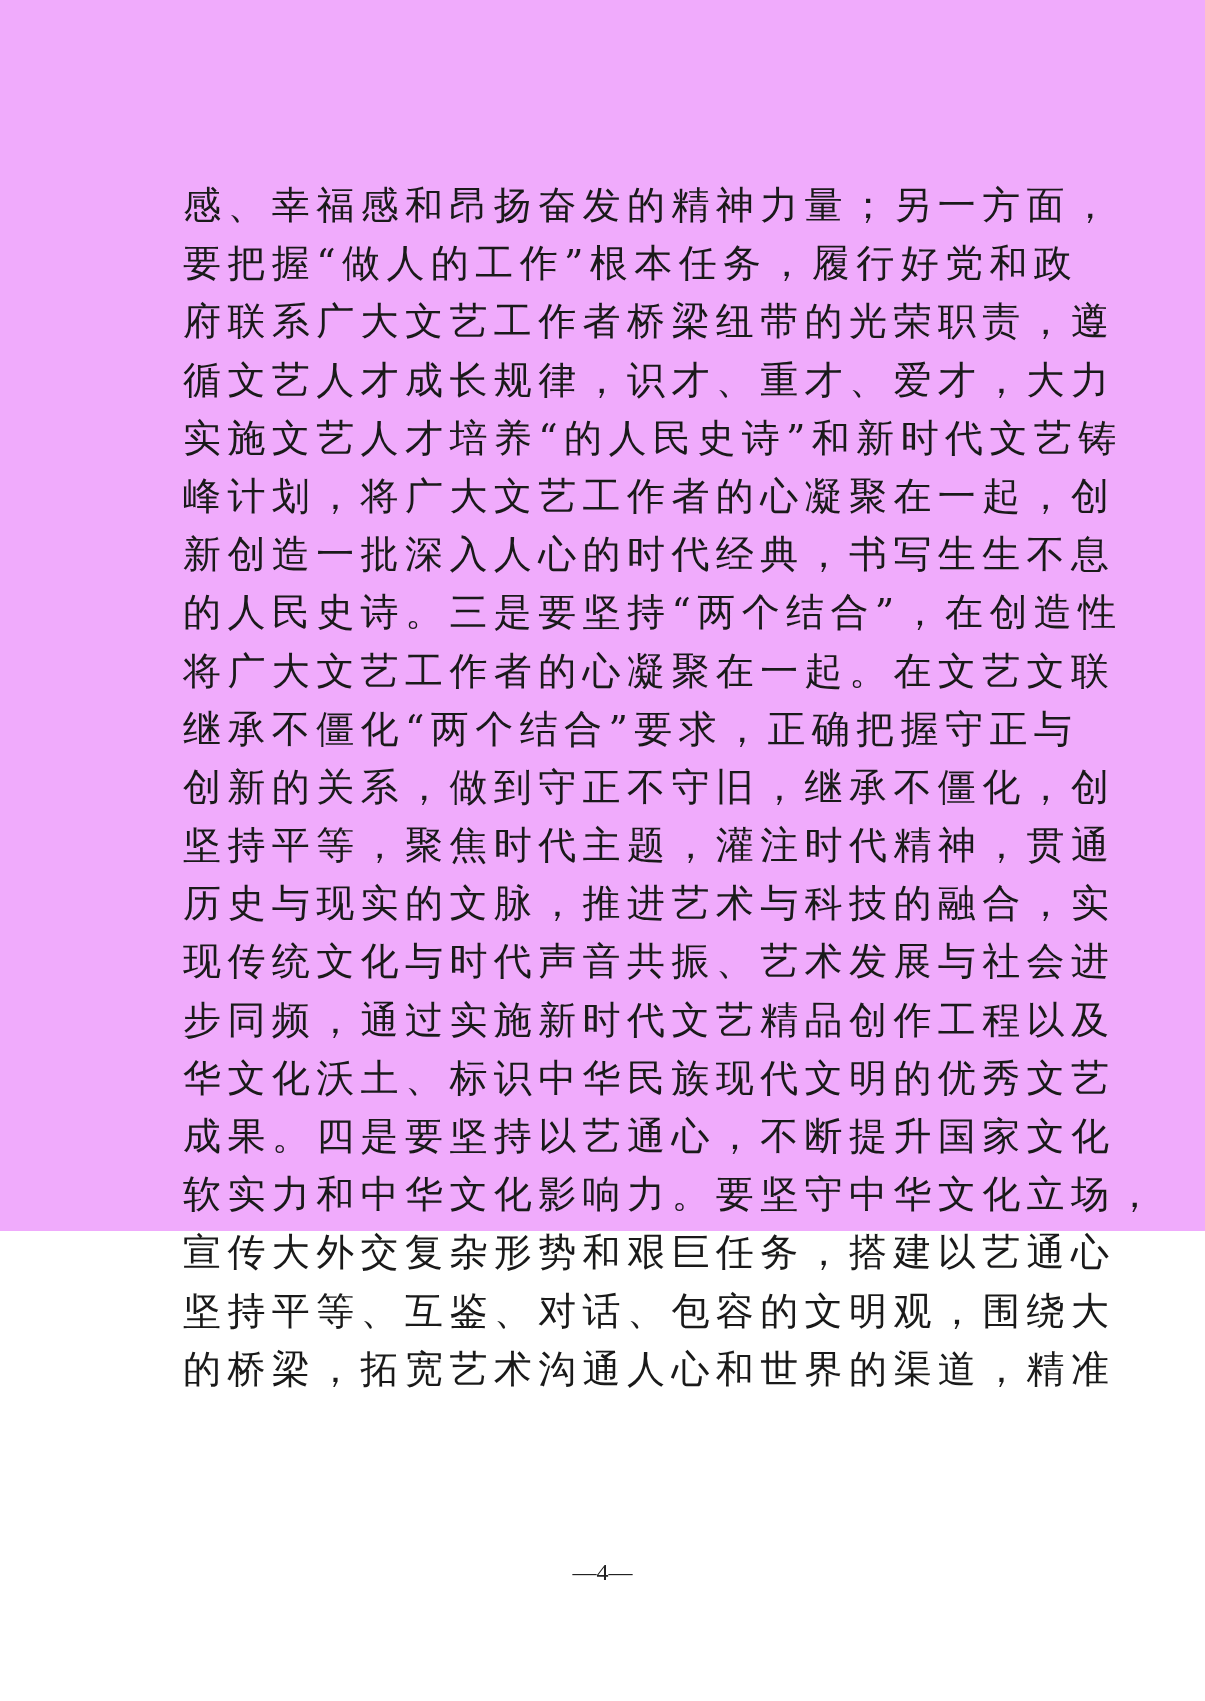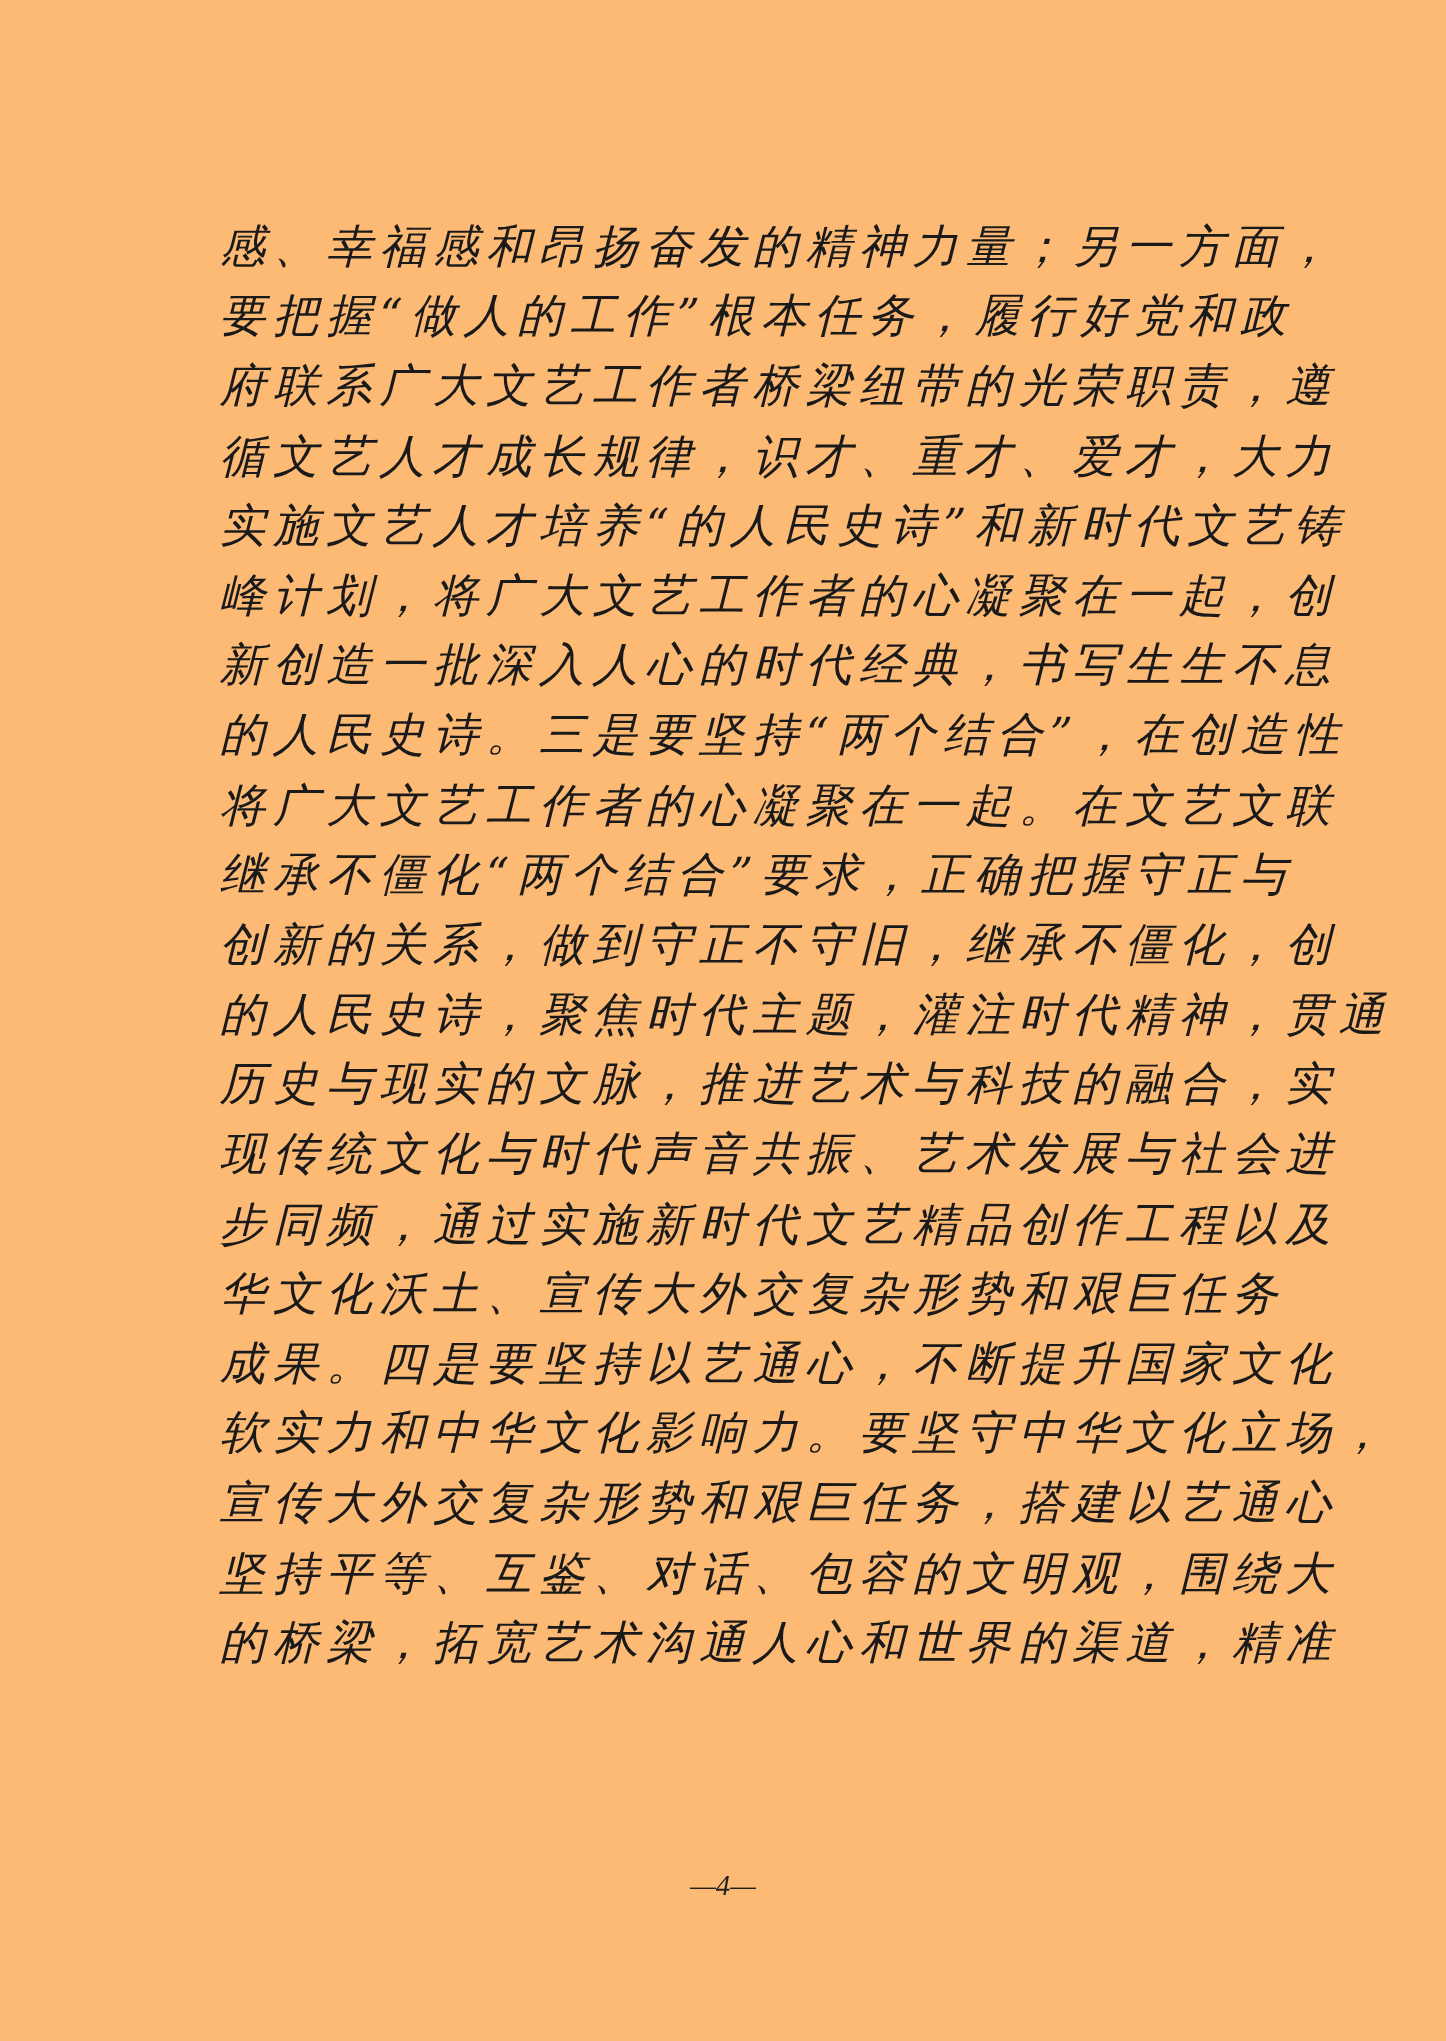--- a/index.html
+++ b/index.html
@@ -13,23 +13,22 @@
       position: relative;
       overflow: hidden;
       font-family: "DejaVu Serif", "Liberation Serif", serif;
       color: #1a1a1a;
     }
     .page {
       position: absolute;
       left: 0;
       top: 0;
       width: 1205px;
-      height: 1701px;
-      background: #fdba74;
-      font-style: italic;
+      height: 1231px;
+      background: #f0abfc;
     }
     .body-text {
       position: absolute;
       left: 183px;
       top: 176px;
       width: 860px;
     }
     .line {
       height: 58.2px;
       line-height: 58.2px;
@@ -61,25 +60,25 @@
     <div class="line">要把握“做人的工作”根本任务，履行好党和政</div>
     <div class="line">府联系广大文艺工作者桥梁纽带的光荣职责，遵</div>
     <div class="line">循文艺人才成长规律，识才、重才、爱才，大力</div>
     <div class="line">实施文艺人才培养“的人民史诗”和新时代文艺铸</div>
     <div class="line">峰计划，将广大文艺工作者的心凝聚在一起，创</div>
     <div class="line">新创造一批深入人心的时代经典，书写生生不息</div>
     <div class="line">的人民史诗。三是要坚持“两个结合”，在创造性</div>
     <div class="line">将广大文艺工作者的心凝聚在一起。在文艺文联</div>
     <div class="line">继承不僵化“两个结合”要求，正确把握守正与</div>
     <div class="line">创新的关系，做到守正不守旧，继承不僵化，创</div>
-    <div class="line">的人民史诗，聚焦时代主题，灌注时代精神，贯通</div>
+    <div class="line">坚持平等，聚焦时代主题，灌注时代精神，贯通</div>
     <div class="line">历史与现实的文脉，推进艺术与科技的融合，实</div>
     <div class="line">现传统文化与时代声音共振、艺术发展与社会进</div>
     <div class="line">步同频，通过实施新时代文艺精品创作工程以及</div>
-    <div class="line">华文化沃土、宣传大外交复杂形势和艰巨任务</div>
+    <div class="line">华文化沃土、标识中华民族现代文明的优秀文艺</div>
     <div class="line">成果。四是要坚持以艺通心，不断提升国家文化</div>
     <div class="line">软实力和中华文化影响力。要坚守中华文化立场，</div>
     <div class="line">宣传大外交复杂形势和艰巨任务，搭建以艺通心</div>
     <div class="line">坚持平等、互鉴、对话、包容的文明观，围绕大</div>
     <div class="line">的桥梁，拓宽艺术沟通人心和世界的渠道，精准</div>
   </div>
 
   <div class="page-number">—4—</div>
 </div>
 

